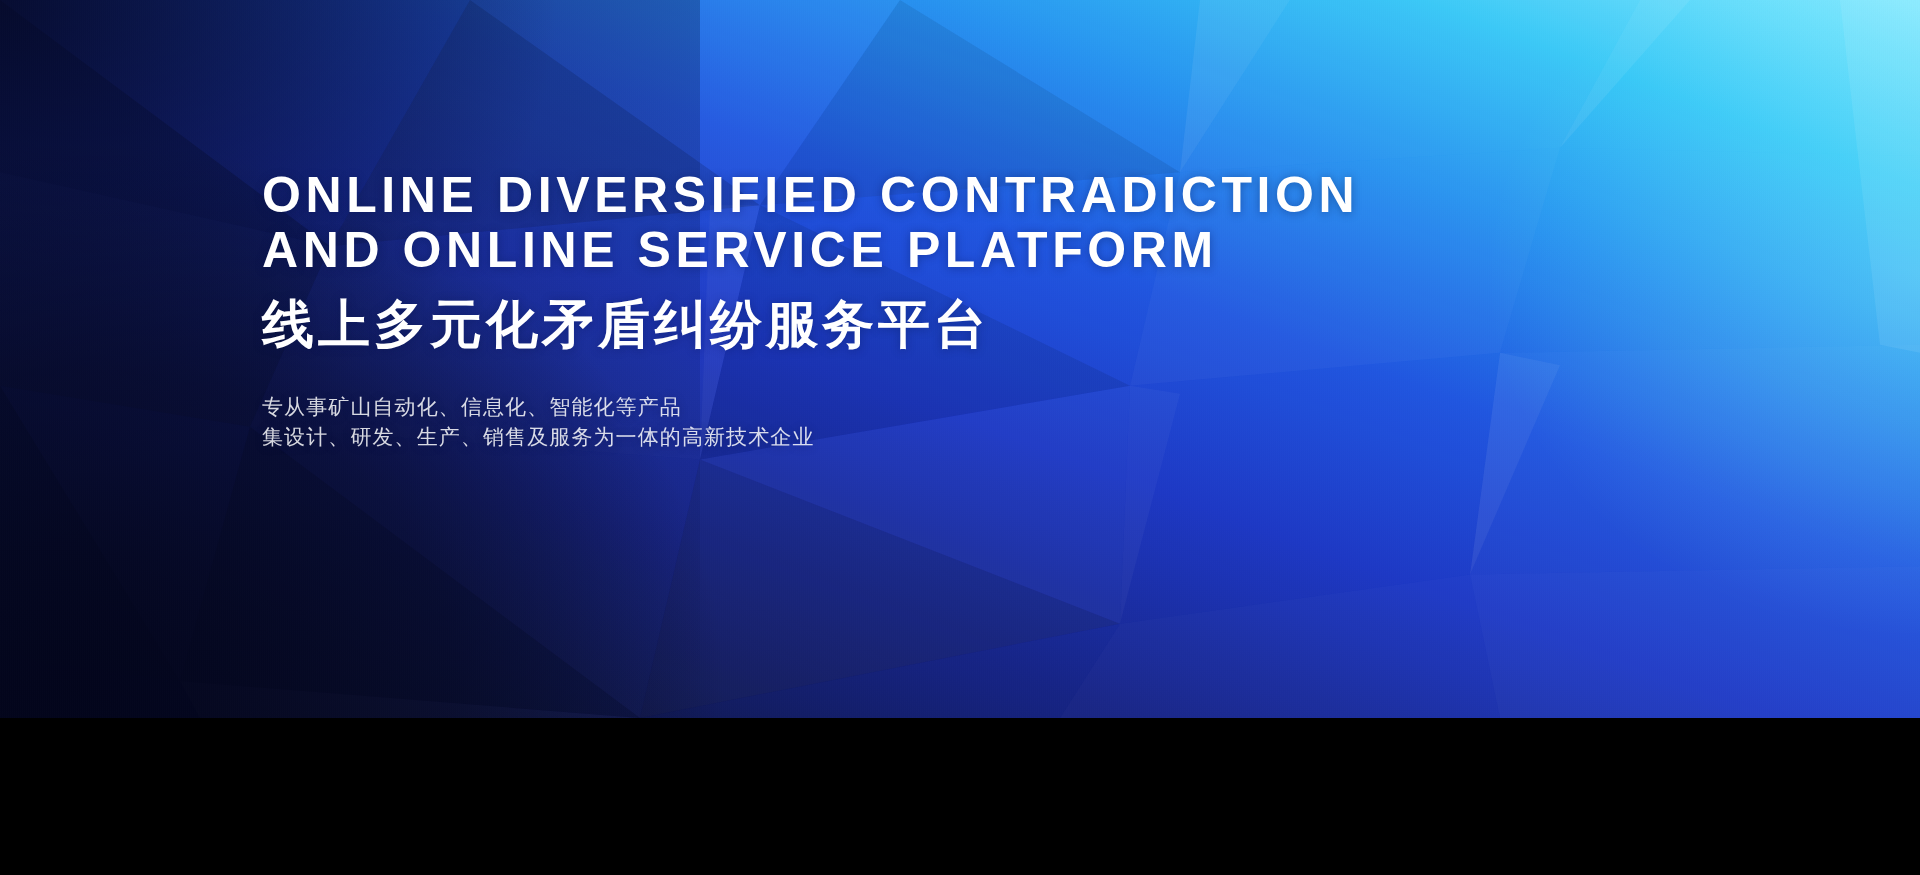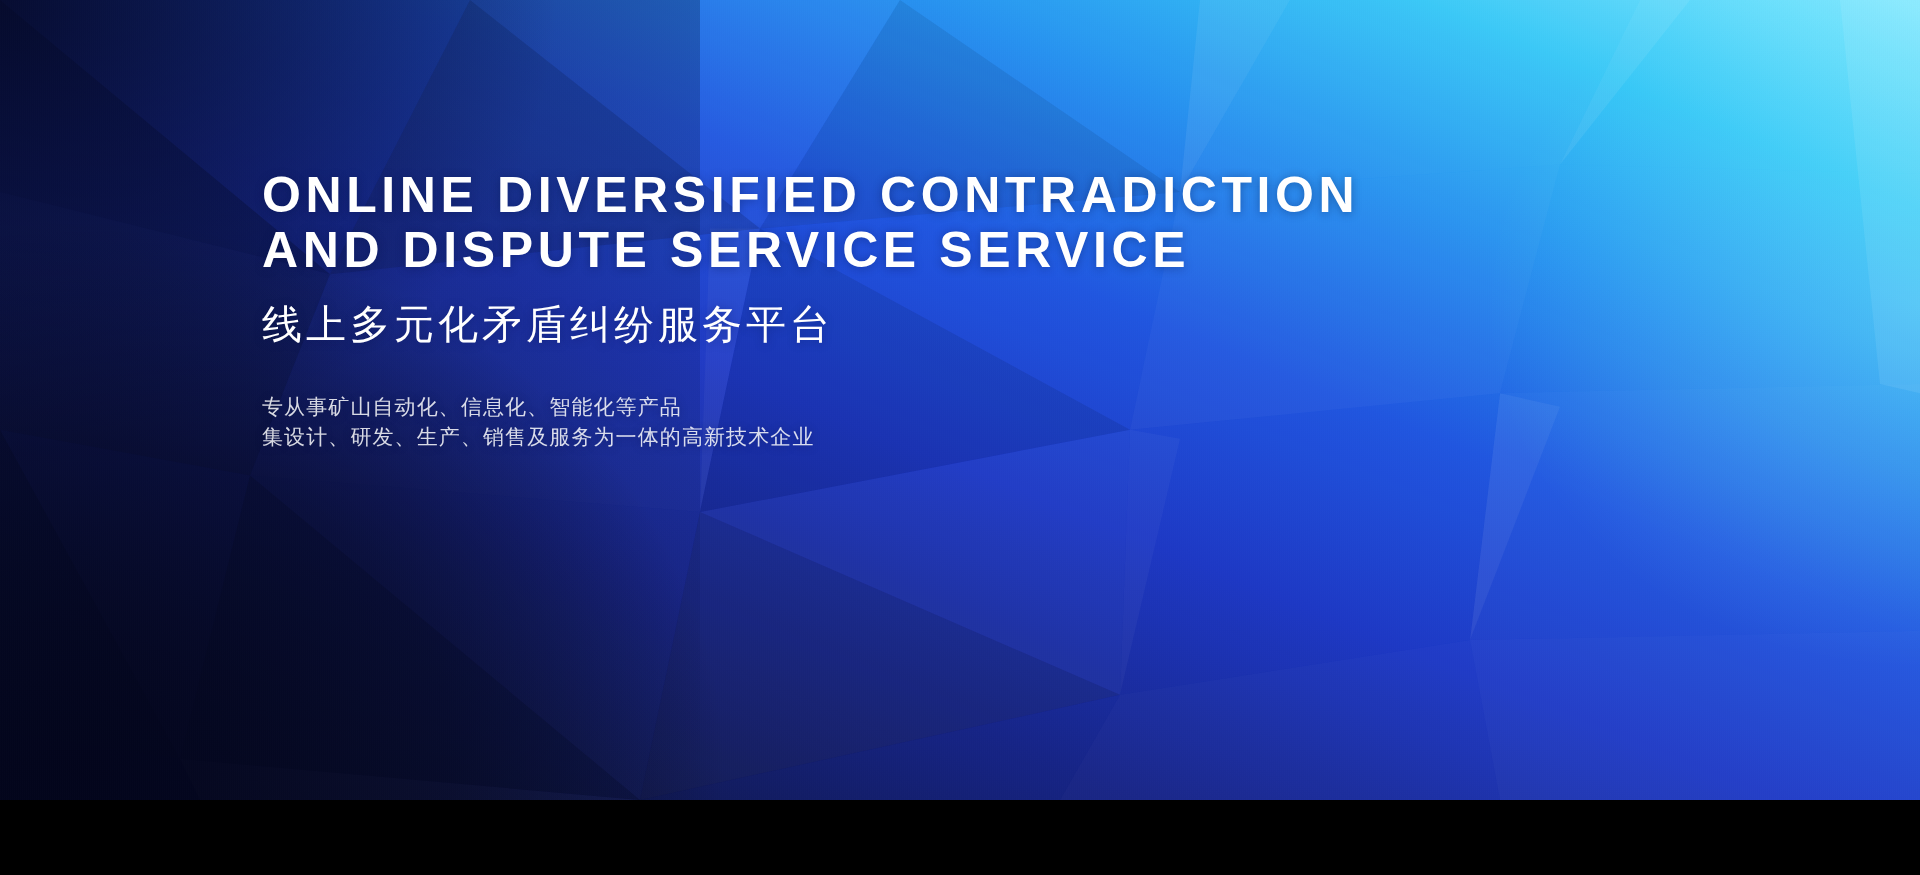--- a/index.html
+++ b/index.html
@@ -4,21 +4,21 @@
 <style>
   html, body {
     margin: 0;
     padding: 0;
     background: #000;
   }
 
   #banner {
     position: relative;
     width: 1920px;
-    height: 800px;
+    height: 718px;
     overflow: hidden;
     font-family: "Liberation Sans", "DejaVu Sans", sans-serif;
     background: #0b1440;
   }
 
   
   .bg-svg {
     position: absolute;
     inset: 0;
     width: 100%;
@@ -66,23 +66,23 @@
     font-weight: 700;
     letter-spacing: 4.6px;
     color: #ffffff;
     white-space: nowrap;
     text-shadow: 0 1px 10px rgba(0,18,70,0.38);
   }
 
   .title-cn {
     margin: 0;
     padding-top: 20px;
-    font-size: 40px;
+    font-size: 52px;
     line-height: 52px;
-    font-weight: 400;
+    font-weight: 700;
     letter-spacing: 4px;
     color: #ffffff;
     white-space: nowrap;
     text-shadow: 0 1px 10px rgba(0,18,70,0.35);
   }
 
   .desc {
     padding-top: 42px;
   }
 
@@ -168,21 +168,21 @@
     </g>
 
     <rect x="0" y="0" width="700" height="875" fill="url(#corner)" opacity="0.55"></rect>
   </svg>
 
   <div class="bg-vignette"></div>
   <div class="bg-texture"></div>
 
   <div class="content">
     <h1 class="title-en">ONLINE DIVERSIFIED CONTRADICTION</h1>
-    <h1 class="title-en">AND DISPUTE SERVICE SERVICE</h1>
+    <h1 class="title-en">AND ONLINE SERVICE PLATFORM</h1>
     <h2 class="title-cn">线上多元化矛盾纠纷服务平台</h2>
     <div class="desc">
       <p class="desc-line">专从事矿山自动化、信息化、智能化等产品</p>
       <p class="desc-line">集设计、研发、生产、销售及服务为一体的高新技术企业</p>
     </div>
   </div>
 
 </div>
 
 </body></html>

